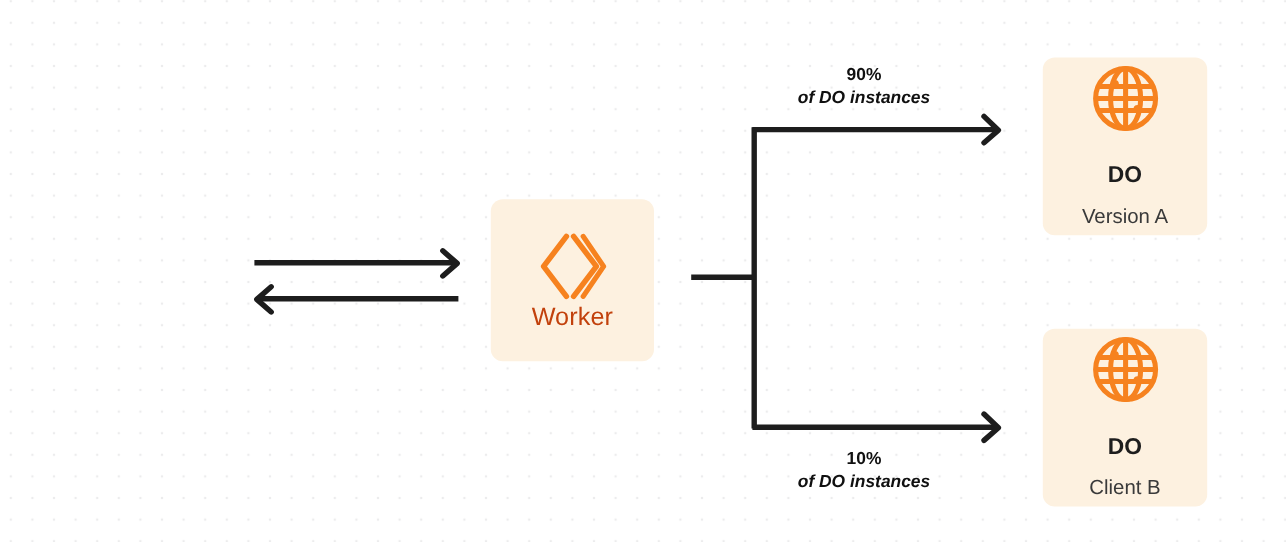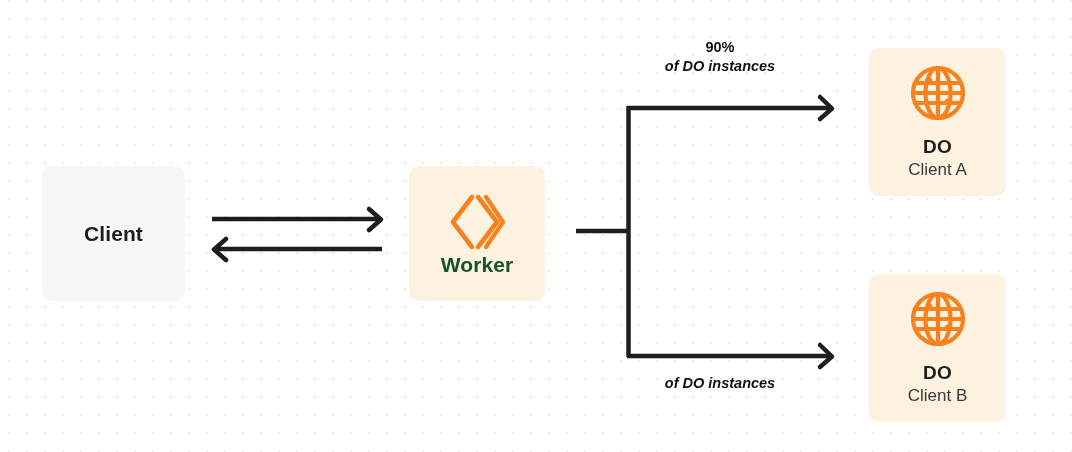--- a/index.html
+++ b/index.html
@@ -47,31 +47,32 @@
 
   .node-worker {
     left: 409px;
     top: 166px;
     width: 136px;
     height: 135px;
     background: #fdf1e0;
   }
   .node-worker .node-title {
     font-size: 21px;
-    font-weight: bold;
-    color: #14532d;
+    font-weight: normal;
+    color: #c2410c;
     margin-top: 0;
     letter-spacing: 0.1px;
   }
 
   .node-do {
     left: 869px;
     width: 137px;
     height: 148px;
     background: #fdf1e0;
+    gap: 11px;
   }
   .node-do-a { top: 48px; }
   .node-do-b { top: 274px; }
   .node-do .node-title {
     font-size: 19px;
     font-weight: bold;
     color: #1d1d1d;
     margin-top: 14px;
     letter-spacing: 0.2px;
   }
@@ -131,23 +132,20 @@
       <line x1="627" y1="108" x2="830" y2="108" stroke="#1d1d1d" stroke-width="4.5" stroke-linecap="butt"></line>
       <polyline points="820,97 832,108.5 820,119" fill="none" stroke="#1d1d1d" stroke-width="4.5" stroke-linecap="round" stroke-linejoin="round"></polyline>
     </g>
 
     <g>
       <line x1="627" y1="356" x2="830" y2="356" stroke="#1d1d1d" stroke-width="4.5" stroke-linecap="butt"></line>
       <polyline points="820,345 832,356.5 820,367" fill="none" stroke="#1d1d1d" stroke-width="4.5" stroke-linecap="round" stroke-linejoin="round"></polyline>
     </g>
   </svg>
 
-  <div class="node node-client">
-    <span class="node-title">Client</span>
-  </div>
 
   <div class="node node-worker">
     <span>
       <svg class="icon-svg" width="62" height="62" viewBox="0 0 62 62" xmlns="http://www.w3.org/2000/svg">
         <g fill="none" stroke="#f6821f" stroke-width="4.6" stroke-linecap="round" stroke-linejoin="round">
           <polyline points="26,6 7,31 26,56"></polyline>
           <polyline points="32,6 51,31 32,56"></polyline>
           <polyline points="40,6 57,31 40,56" stroke-width="4.3"></polyline>
         </g>
       </svg>
@@ -164,21 +162,21 @@
           <line x1="29" y1="4" x2="29" y2="54"></line>
           <line x1="6" y1="19" x2="52" y2="19"></line>
           <line x1="4" y1="29" x2="54" y2="29"></line>
           <line x1="6" y1="39" x2="52" y2="39"></line>
         </g>
         <circle cx="20" cy="17" r="3.4" fill="#f6821f"></circle>
         <circle cx="39" cy="38" r="3.4" fill="#f6821f"></circle>
       </svg>
     </span>
     <span class="node-title">DO</span>
-    <span class="node-sub">Client A</span>
+    <span class="node-sub">Version A</span>
   </div>
 
   <div class="node node-do node-do-b">
     <span>
       <svg class="icon-svg" width="58" height="58" viewBox="0 0 58 58" xmlns="http://www.w3.org/2000/svg">
         <g fill="none" stroke="#f6821f" stroke-width="4.2">
           <circle cx="29" cy="29" r="25"></circle>
           <ellipse cx="29" cy="29" rx="12.5" ry="25"></ellipse>
           <line x1="29" y1="4" x2="29" y2="54"></line>
           <line x1="6" y1="19" x2="52" y2="19"></line>
@@ -186,22 +184,23 @@
           <line x1="6" y1="39" x2="52" y2="39"></line>
         </g>
         <circle cx="20" cy="17" r="3.4" fill="#f6821f"></circle>
         <circle cx="39" cy="38" r="3.4" fill="#f6821f"></circle>
       </svg>
     </span>
     <span class="node-title">DO</span>
     <span class="node-sub">Client B</span>
   </div>
 
-  <div class="edge-label" style="left:629px; top:38px; width:182px;">
+  <div class="edge-label" style="left:629px; top:54px; width:182px;">
     <span class="pct">90%</span>
     <span class="desc">of DO instances</span>
   </div>
 
   <div class="edge-label" style="left:629px; top:374px; width:182px;">
+    <span class="pct">10%</span>
     <span class="desc">of DO instances</span>
   </div>
 
 </div>
 
 </body></html>

